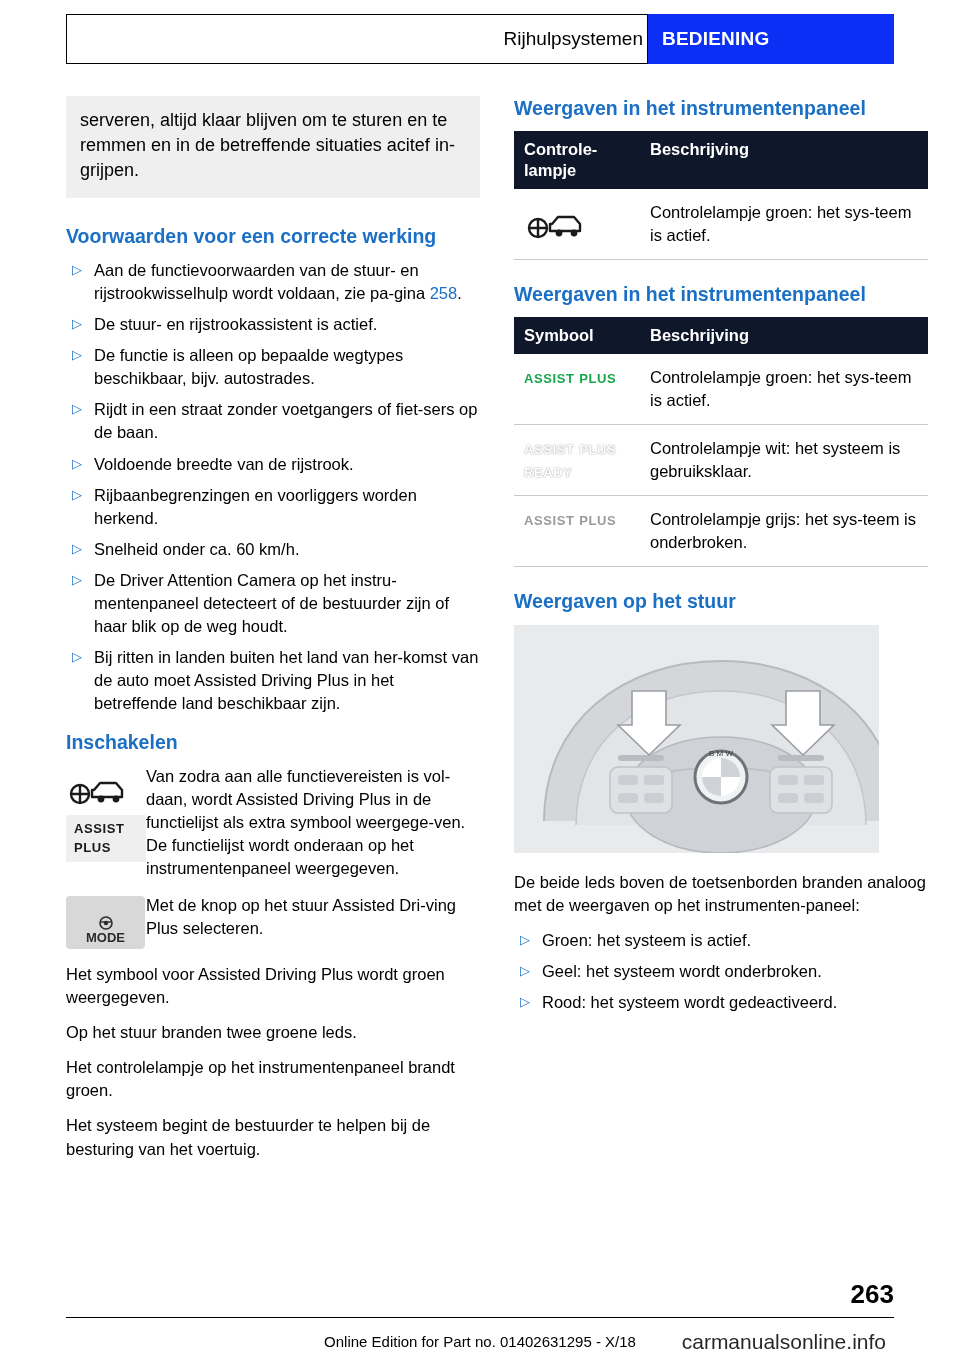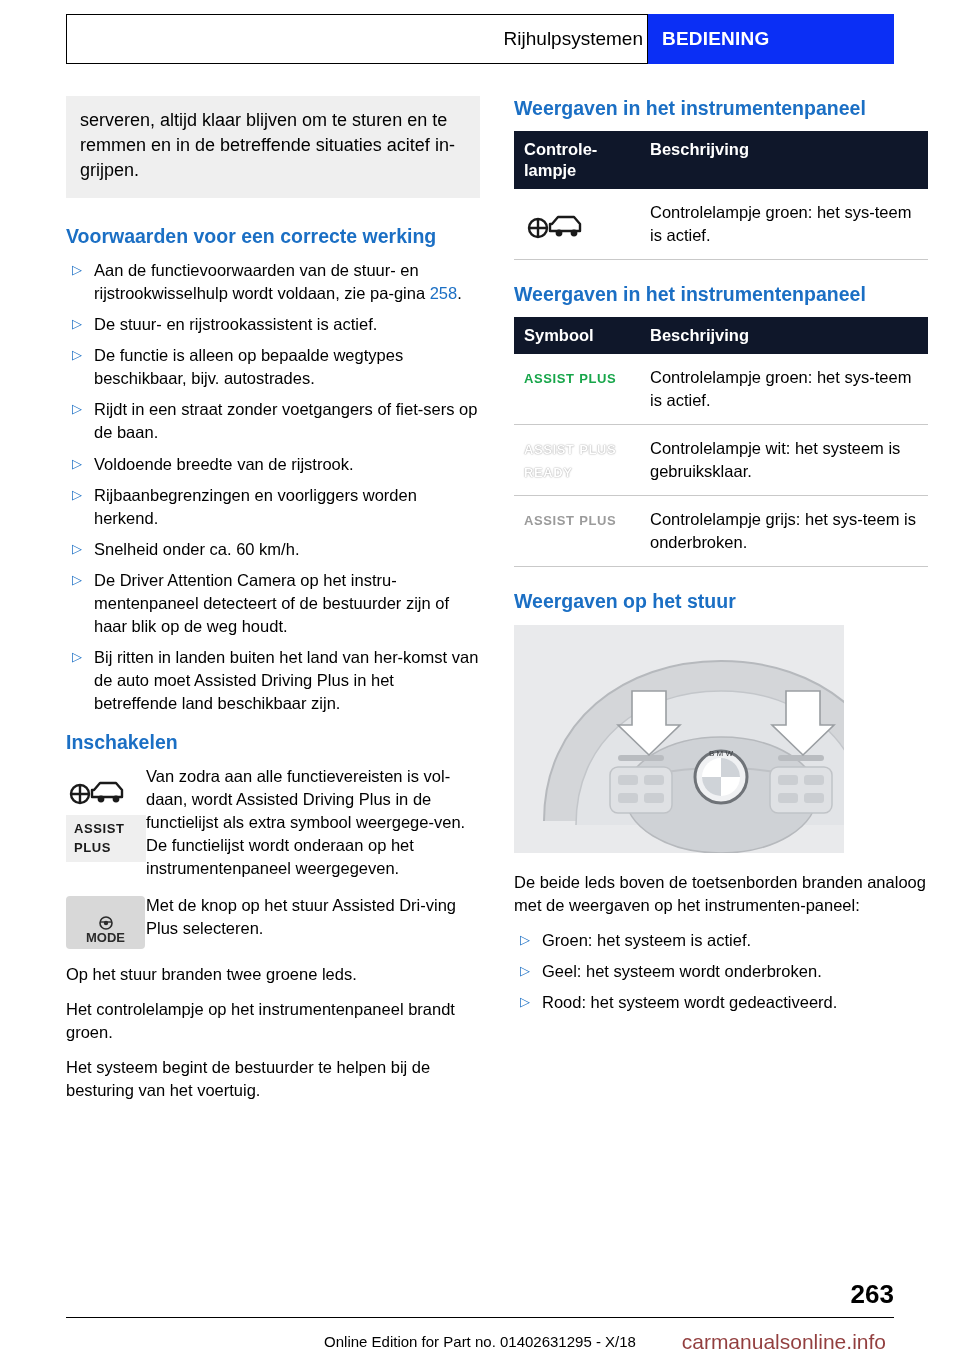--- a/index.html
+++ b/index.html
@@ -161,21 +161,21 @@
     padding: 20px 0 4px 0;
     text-align: center;
     font-size: 13px;
     font-weight: bold;
     color: #2b2b2b;
     line-height: 1.05;
   }
 
   
   .wheel-wrap {
-    width: 330px;
+    width: 365px;
     height: 228px;
     background: #e9eaec;
     position: relative;
     overflow: hidden;
     margin-bottom: 18px;
   }
 
   
   .pagenum {
     position: absolute;
@@ -192,21 +192,21 @@
   .footline {
     position: absolute;
     left: 0; right: 0; bottom: 12px;
     text-align: center;
     font-size: 15px;
   }
   .watermark {
     position: absolute;
     right: 74px; bottom: 8px;
     font-size: 21px;
-    color: #7f1d1d;
+    color: #000000;
     opacity: .85;
   }
 </style>
 </head>
 <body>
 
 <div class="page">
 
   <div class="header">
     <div class="header-left">Rijhulpsystemen</div>
@@ -257,20 +257,21 @@
             <circle cx="8" cy="7" r="6" fill="none" stroke="#2b2b2b" stroke-width="1.6"></circle>
             <circle cx="8" cy="7" r="2.2" fill="#2b2b2b"></circle>
             <path d="M2.2 6h11.6" stroke="#2b2b2b" stroke-width="1.4"></path>
           </svg>
           <span>MODE</span>
         </div>
       </div>
       <div class="fig-text">Met de knop op het stuur Assisted Dri-ving Plus selecteren.</div>
     </div>
 
+    <p class="body">Het symbool voor Assisted Driving Plus wordt groen weergegeven.</p>
     <p class="body">Op het stuur branden twee groene leds.</p>
     <p class="body">Het controlelampje op het instrumentenpaneel brandt groen.</p>
     <p class="body">Het systeem begint de bestuurder te helpen bij de besturing van het voertuig.</p>
   </div>
 
   <div class="col col-right">
 
     <h2 class="blue tight">Weergaven in het instrumentenpaneel</h2>
 
     <table class="tbl">

